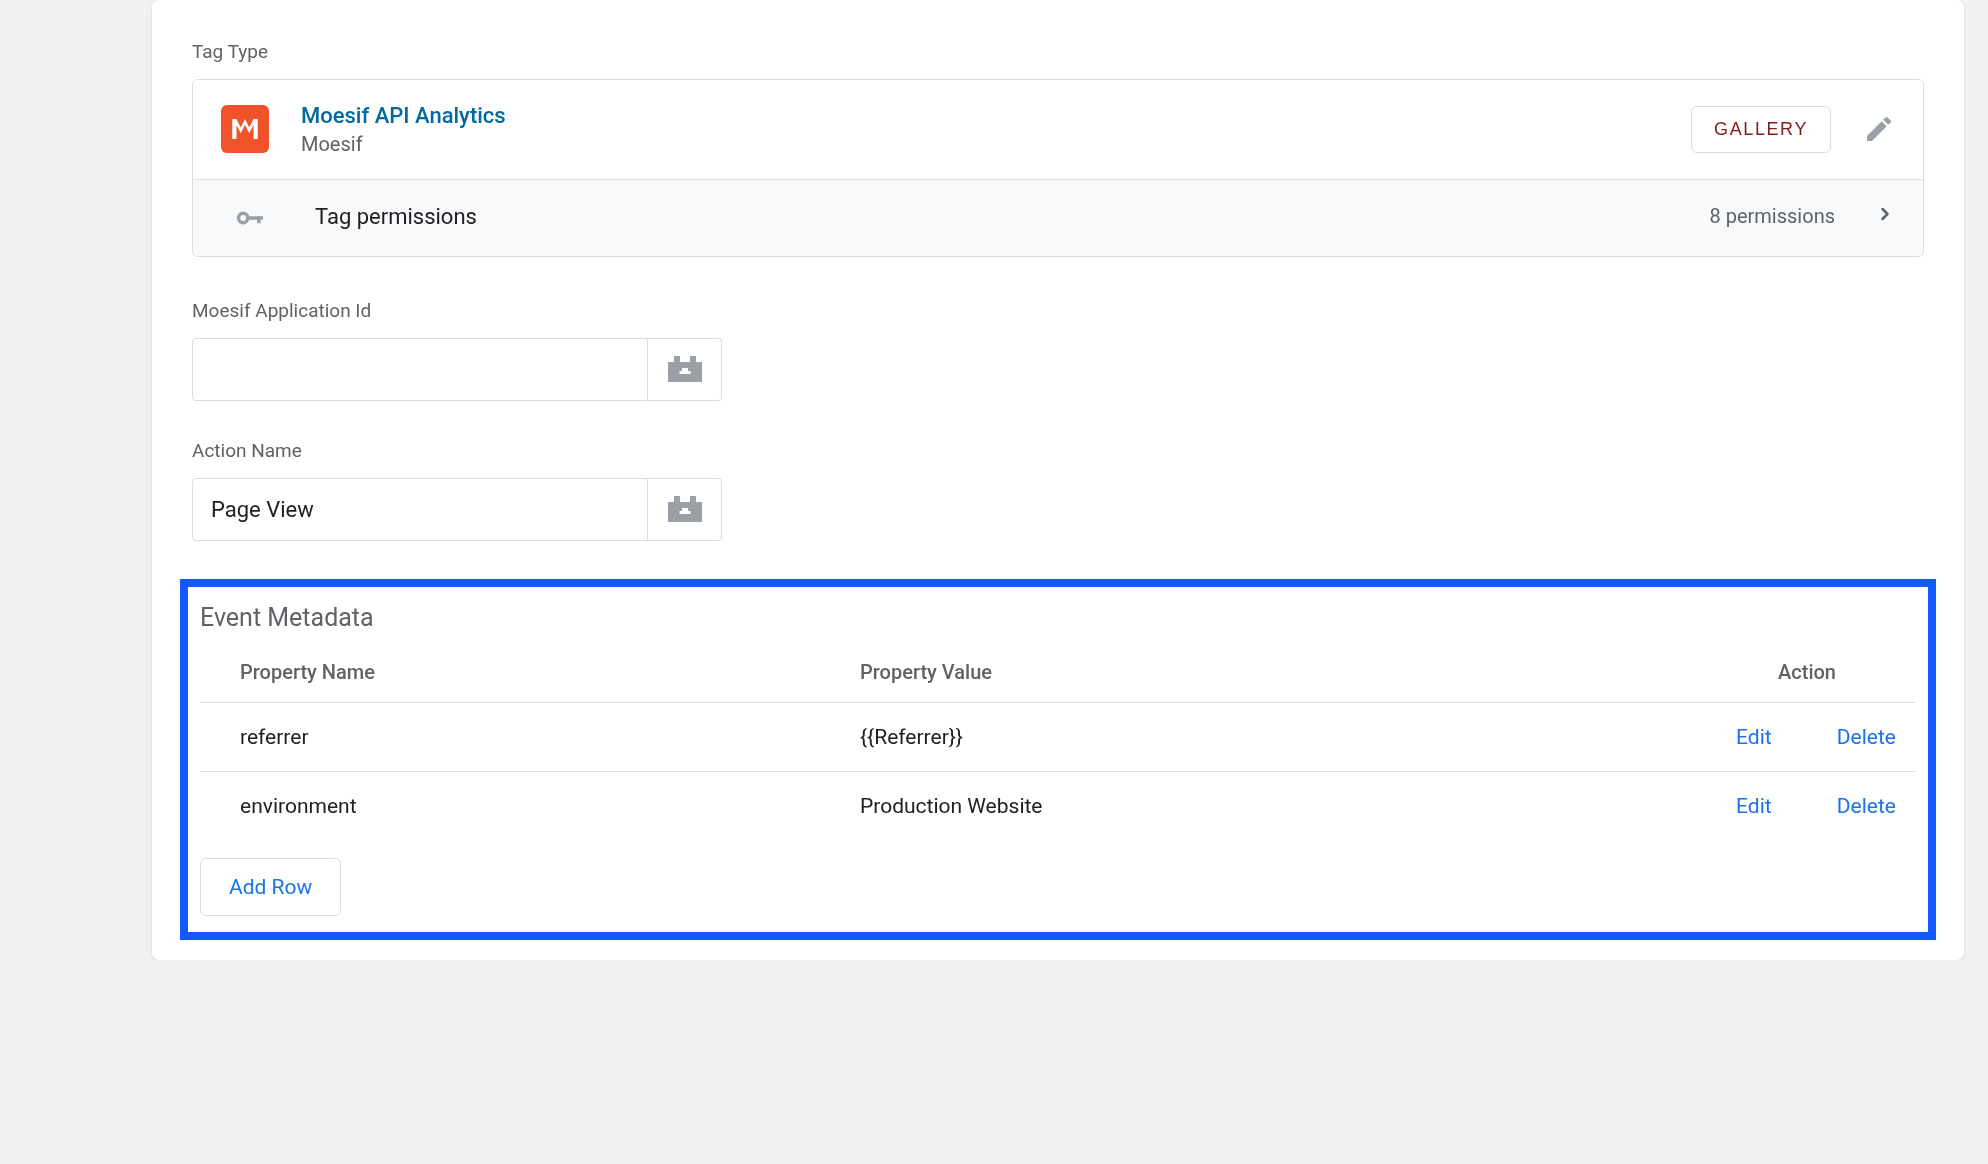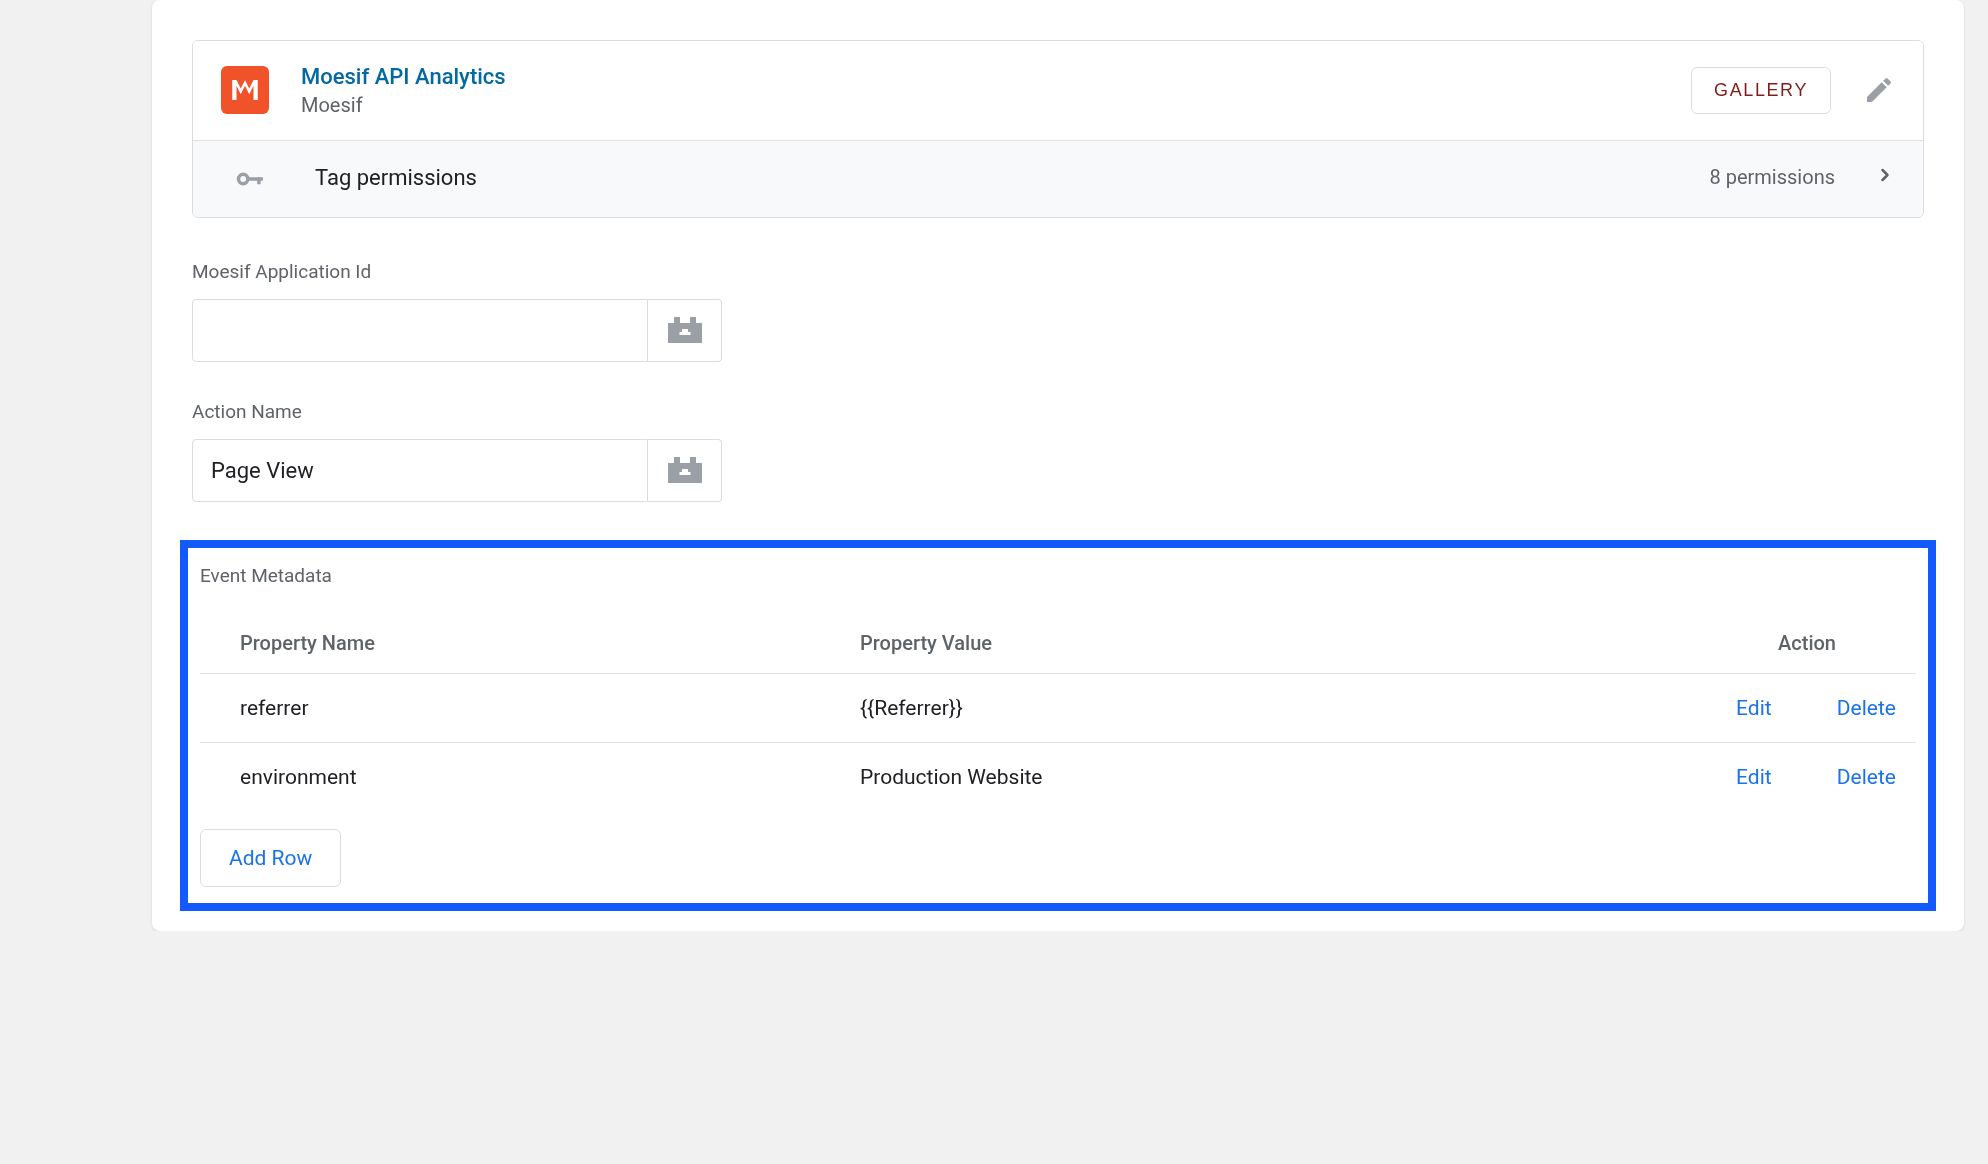--- a/index.html
+++ b/index.html
@@ -164,23 +164,23 @@
     height: 26px;
     fill: #9aa0a6;
   }
   .highlight-box {
     border: 8px solid #1259ff;
     margin-left: -12px;
     margin-right: -12px;
     padding: 12px 12px 16px 12px;
   }
   .metadata-label {
-    font-size: 19px;
-    color: #5f6368;
-    margin-bottom: 28px;
+    font-size: 25px;
+    color: #5f6368;
+    margin-bottom: 12px;
     margin-top: 4px;
   }
   .meta-table {
     width: 100%;
     border-collapse: collapse;
   }
   .meta-table th {
     text-align: left;
     font-size: 20px;
     font-weight: 500;
@@ -240,20 +240,21 @@
   }
 </style>
 </head>
 <body>
 
 <div class="card">
 
 
   <div class="card-body">
 
+    <div class="field-label">Tag Type</div>
 
     <div class="tag-type-box">
 
       <div class="tag-type-row">
         <div class="tag-icon">
           <svg viewBox="0 0 24 24">
               <path d="M3 19h3V9l3 6 3-6 3 6 3-6v10h3V5h-3l-3 6-3-6-3 6L6 5H3z"></path>
             </svg>
         </div>
         <div class="tag-type-info">

